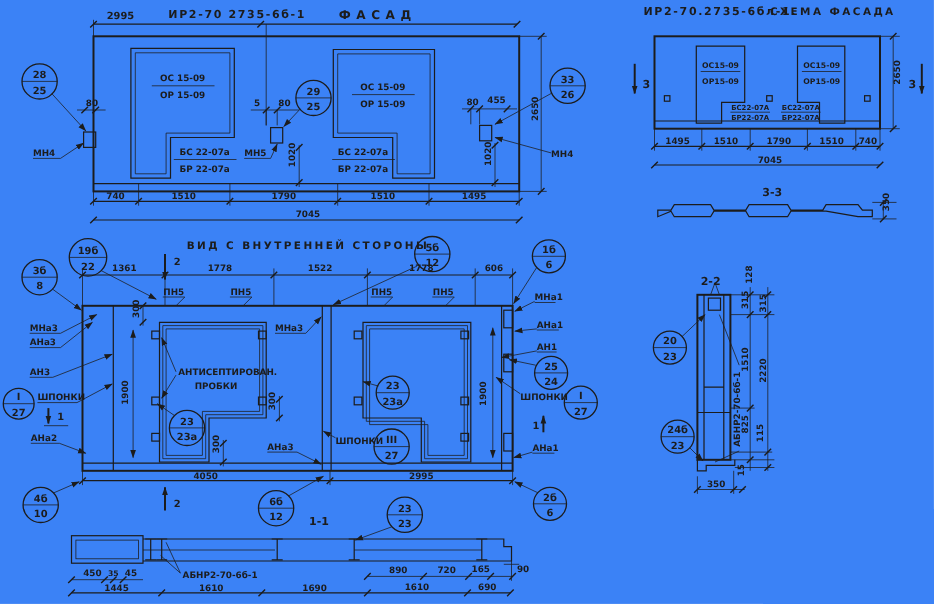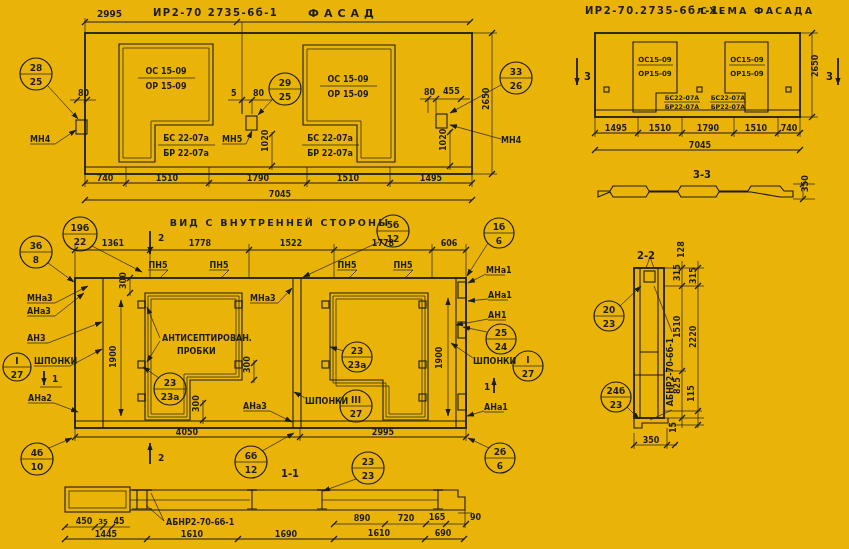--- a/index.html
+++ b/index.html
@@ -1,16 +1,16 @@
 <!DOCTYPE html>
 <html><head>
 <meta charset="utf-8">
 <style>
   html,body{margin:0;padding:0;background:#e8e8e4;}
-  .paper{position:relative;width:849px;height:549px;background:#eab308;overflow:hidden;
+  .paper{position:relative;width:849px;height:549px;background:#3b82f6;overflow:hidden;
          font-family:"DejaVu Sans",sans-serif;}
   svg{position:absolute;left:0;top:0;}
   svg text{fill:#1c1c1c;font-family:"DejaVu Sans",sans-serif;font-weight:bold;}
   .t8{font-size:8px;} .t7{font-size:7px;} .t65{font-size:6.3px;} .t9{font-size:9px;}
   .t10{font-size:10px;} .t11{font-size:11px;letter-spacing:5px;}
   .sp2{letter-spacing:2.2px;font-size:9.5px;} .sp1{letter-spacing:1.5px;font-size:10px;}
   .mid{text-anchor:middle;}
   .ln{stroke:#1c1c1c;stroke-width:1.1;fill:none;}
   .ln2{stroke:#1c1c1c;stroke-width:1.8;fill:none;}
   .lnt{stroke:#1c1c1c;stroke-width:0.7;fill:none;}

